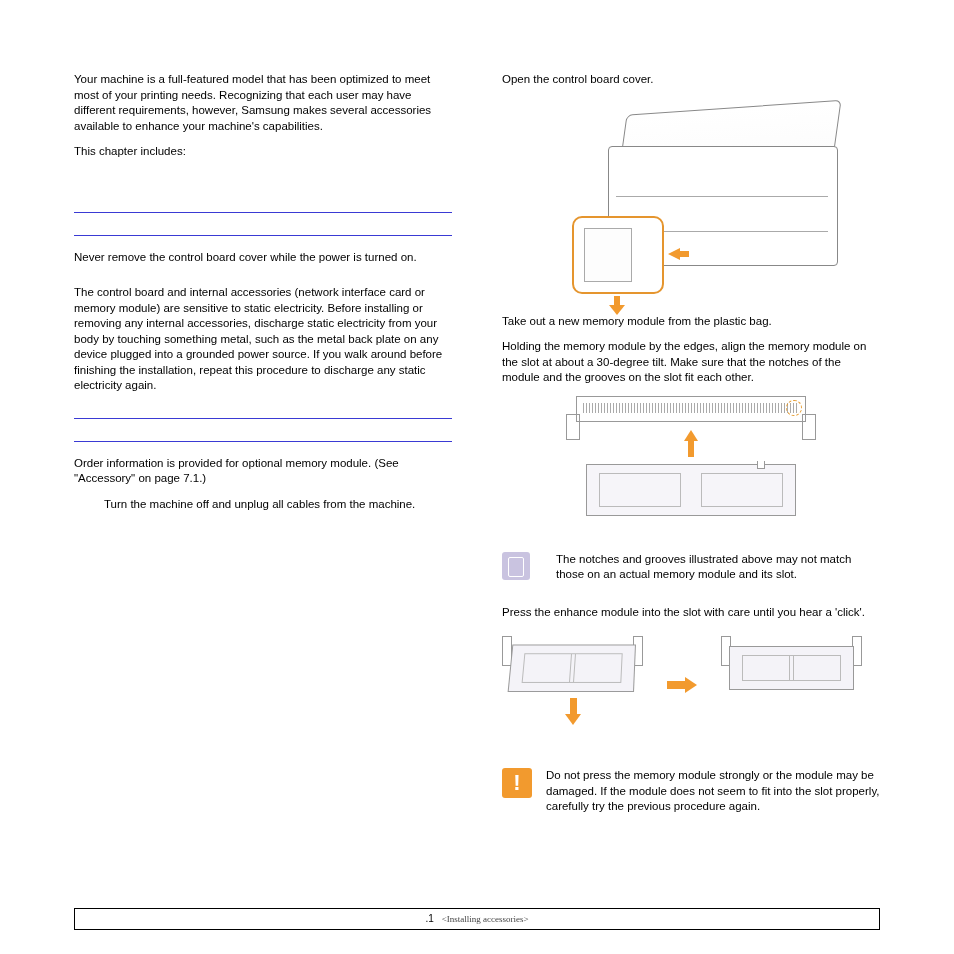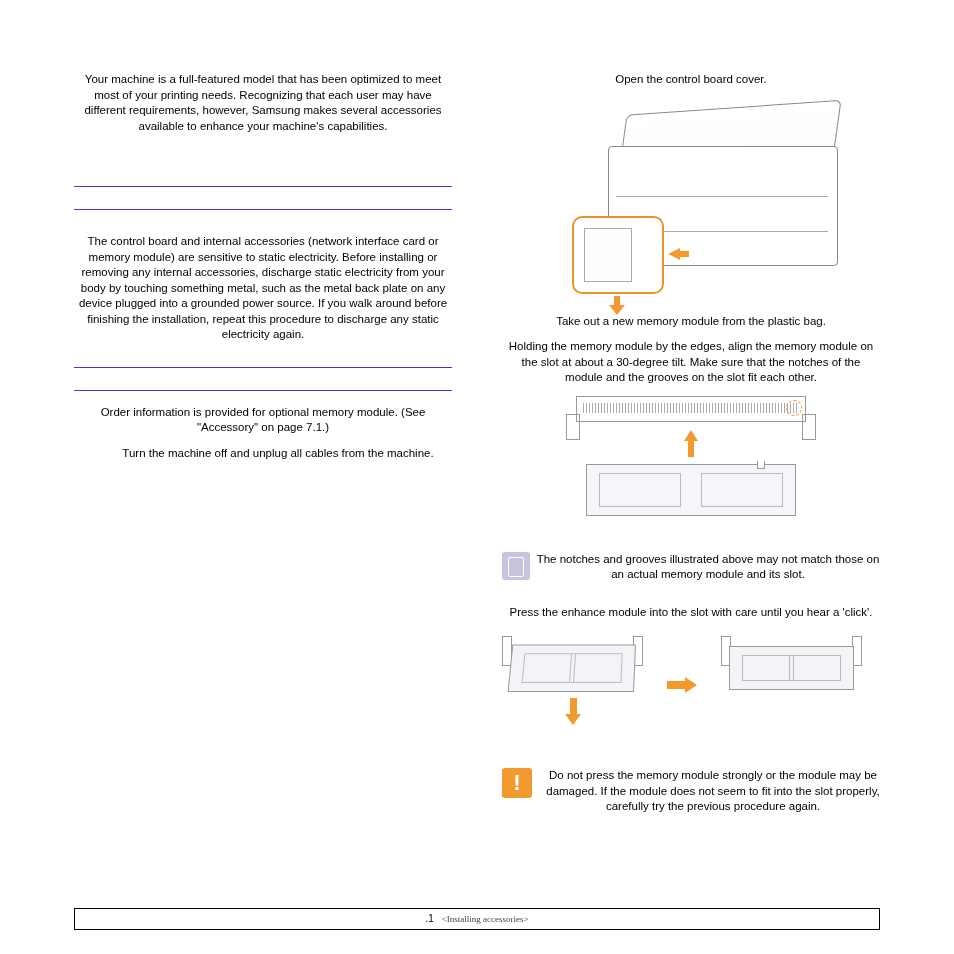--- a/index.html
+++ b/index.html
@@ -9,21 +9,21 @@
     background: #fff;
     font-family: Arial, Helvetica, sans-serif;
     font-size: 11.5px;
     line-height: 1.35;
     color: #000;
     position: relative;
     padding: 72px 74px 30px 74px;
   }
   .columns { display: flex; gap: 50px; }
   .col { flex: 1; }
-  p { margin-bottom: 10px; text-align: center; }
+  p { margin-bottom: 10px; }
   .hr-double {
     border-top: 0.5px solid #3a3ad4;
     border-bottom: 0.5px solid #3a3ad4;
     height: 24px;
     display: flex;
     align-items: center;
     margin: 8px 0 14px 0;
   }
   .printer-box {
     width: 250px; height: 200px; margin: 0 auto 16px auto; position: relative;
@@ -162,21 +162,21 @@
   .right-arrow::after {
     content:""; display:inline-block; width:0;height:0;
     border-top:8px solid transparent; border-bottom:8px solid transparent;
     border-left:12px solid #f29a2e; vertical-align:middle;
   }
   .mod-flat .card {
     position:absolute; left:8px; right:8px; top:16px; height:44px;
     border:1px solid #999; background:#f4f3f8;
   }
 
-  .note-row { display:flex; gap:6px; align-items:flex-start; margin-bottom:12px; }
+  .note-row { display:flex; gap:26px; align-items:flex-start; margin-bottom:12px; }
   .note-icon {
     width:28px; height:28px; flex-shrink:0; background:#c9c3e0; border-radius:3px;
     position:relative;
   }
   .note-icon::before {
     content:""; position:absolute; left:6px; top:5px; width:14px; height:18px;
     border:1.5px solid #fff; border-radius:2px;
   }
   .warn-icon {
     width:30px; height:30px; flex-shrink:0; background:#f29a2e; border-radius:3px;
@@ -194,24 +194,26 @@
   .footer .pn { font-size:10px; }
   .footer .sec { color:#444;font-family:Liberation Serif, serif; }
 </style>
 </head>
 <body>
 
 <div class="columns">
 
   <div class="col">
     <p>Your machine is a full-featured model that has been optimized to meet most of your printing needs. Recognizing that each user may have different requirements, however, Samsung makes several accessories available to enhance your machine's capabilities.</p>
+    <p>This chapter includes:</p>
 
     <div style="height:34px"></div>
     <div class="hr-double"></div>
 
+    <p>Never remove the control board cover while the power is turned on.</p>
     <div style="height:10px"></div>
     <p>The control board and internal accessories (network interface card or memory module) are sensitive to static electricity. Before installing or removing any internal accessories, discharge static electricity from your body by touching something metal, such as the metal back plate on any device plugged into a grounded power source. If you walk around before finishing the installation, repeat this procedure to discharge any static electricity again.</p>
 
     <div style="height:6px"></div>
     <div class="hr-double"></div>
 
     <p>Order information is provided for optional memory module. (See "Accessory" on page 7.1.)</p>
 
     <p class="indent">Turn the machine off and unplug all cables from the machine.</p>
   </div>

